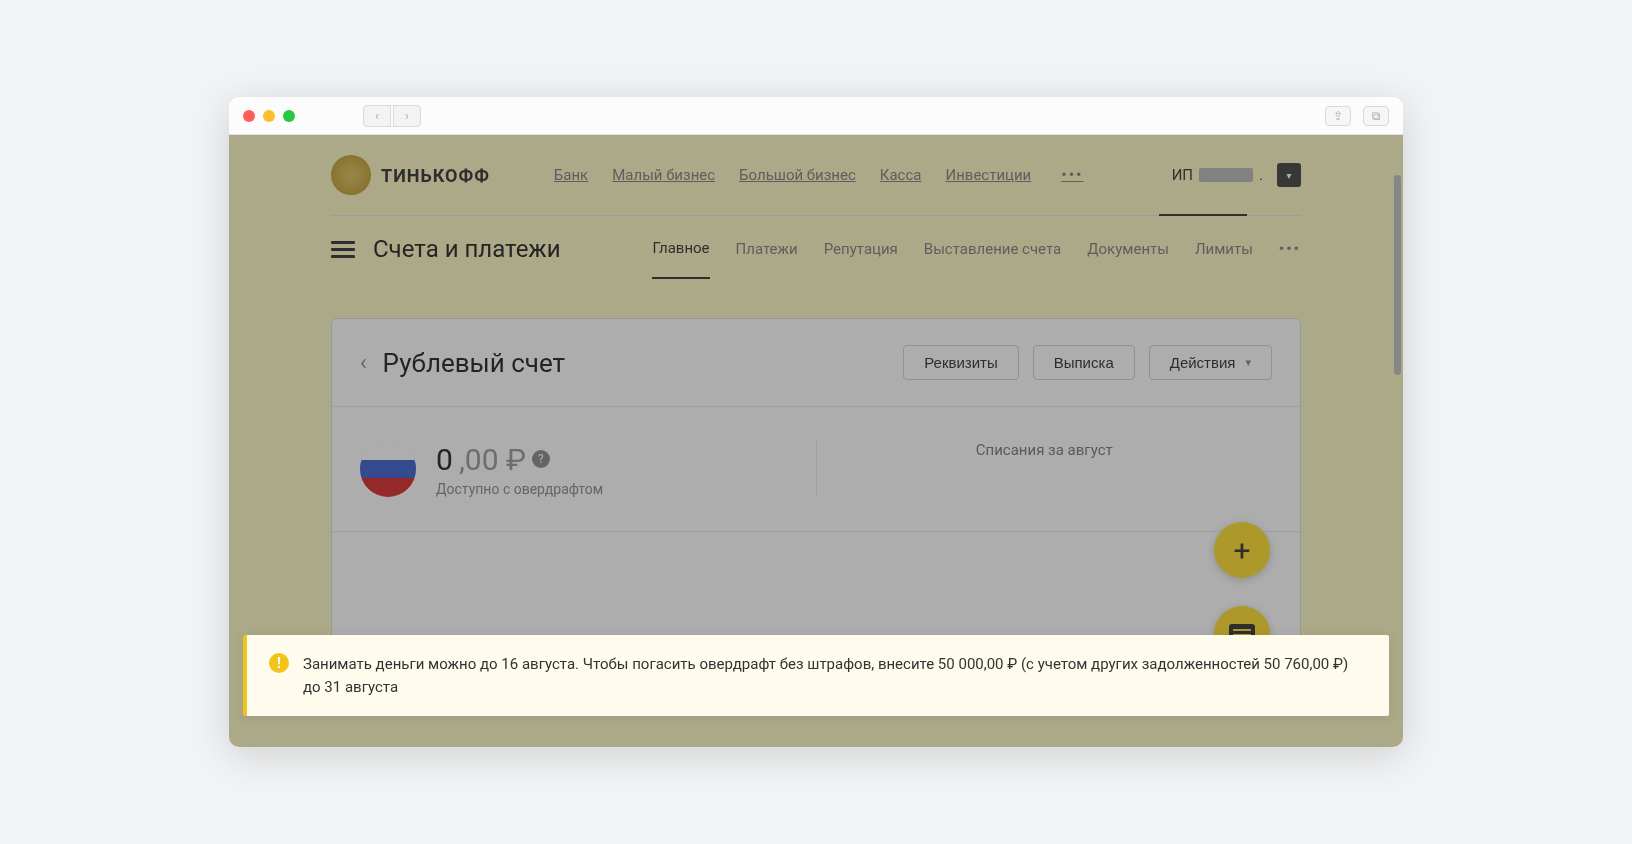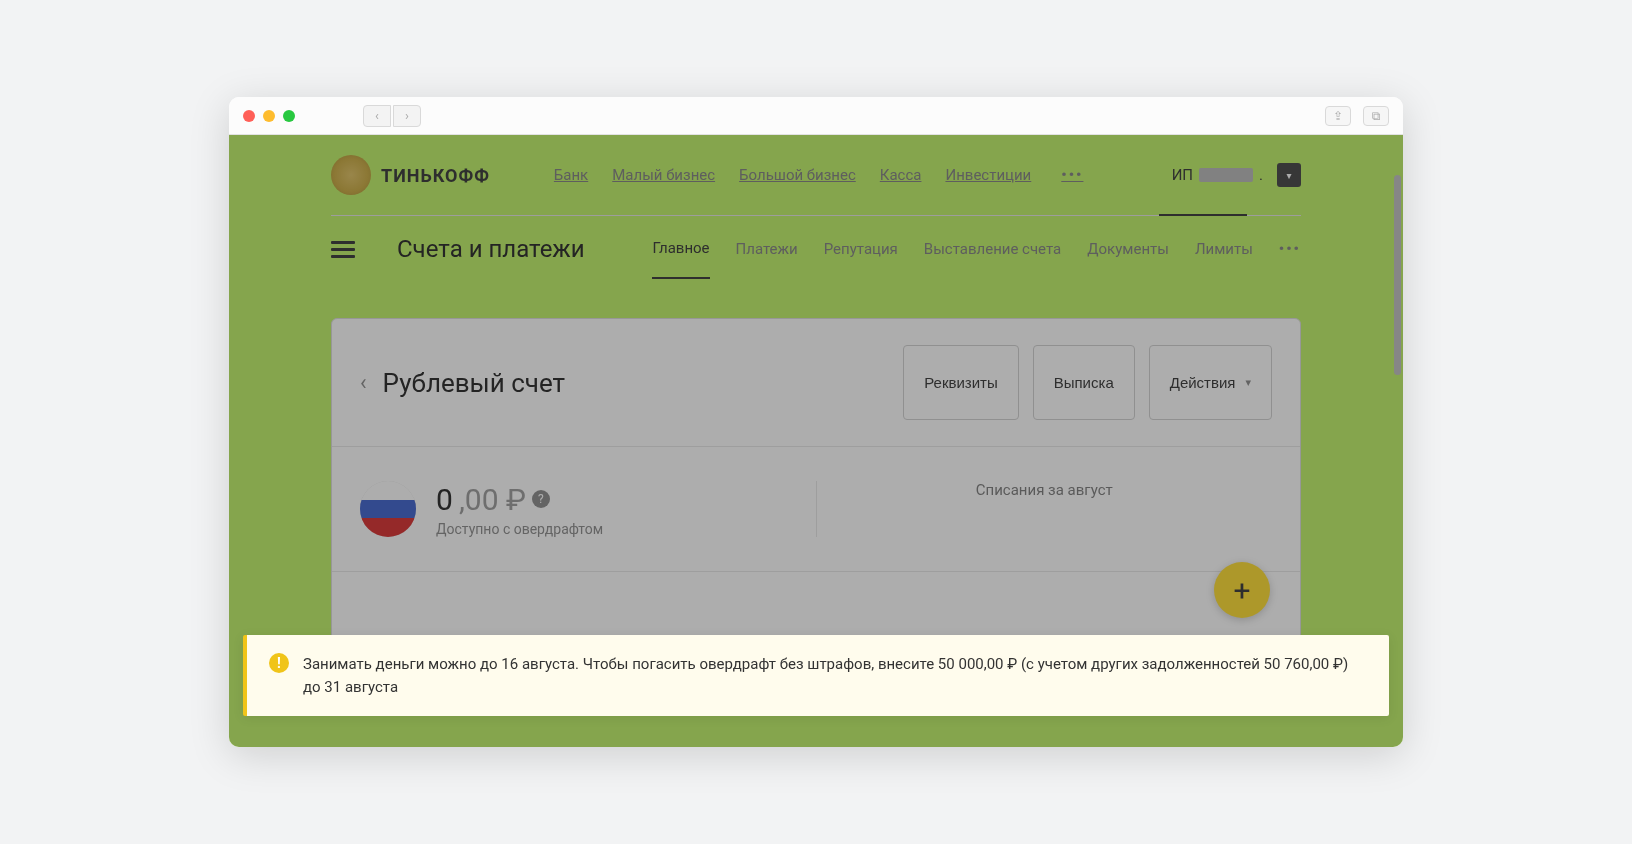--- a/index.html
+++ b/index.html
@@ -31,21 +31,21 @@
     .nav-btns { display:flex; gap:2px; margin-left:60px; }
     .nav-btn {
       width:28px; height:22px; background:#f3f3f3; border:1px solid #d9d9d9;
       display:flex; align-items:center; justify-content:center; color:#aaa; font-size:13px;
     }
     .nav-btn:first-child{border-radius:4px 0 0 4px}.nav-btn:last-child{border-radius:0 4px 4px 0}
     .titlebar-right{ margin-left:auto; display:flex; gap:12px;}
     .tb-icon{ width:26px; height:20px; border:1px solid #d9d9d9; border-radius:4px; background:#f6f6f6; display:flex; align-items:center; justify-content:center; color:#aaa; font-size:12px;}
     .app {
       position:absolute; top:38px; left:0; right:0; bottom:0;
-      background:#bef264;
+      background:#fef9c3;
       overflow:hidden;
     }
     .dim-overlay {
       position:absolute; inset:0; background:rgba(40,40,40,0.38); z-index:5;
       pointer-events:none;
     }
     .container{ width:970px; margin:0 auto; }
     .topbar{
       height:80px; display:flex; align-items:center;
     }
@@ -57,42 +57,42 @@
     }
     .topnav{ display:flex; gap:24px; margin-left:64px; color:#808080; font-size:15px;text-decoration:underline;}
     .topnav-item{cursor:pointer}
     .topnav-more{ color:#808080; margin-left:6px; font-weight:700; letter-spacing:2px;}
     .user-block{ margin-left:auto; display:flex; align-items:center; gap:14px;}
     .user-name{ font-size:15px; color:#333; display:flex; align-items:center; gap:6px;}
     .user-blur{ display:inline-block; width:54px; height:14px; background:#b8b8b8; border-radius:2px;}
     .user-dropdown{ width:24px;height:24px;background:#424242;border-radius:3px;display:flex;align-items:center;justify-content:center;color:#fff;font-size:10px;}
     .hr1{border:none;border-top:1px solid #e5e5e5; width:970px; margin:0 auto;}
     .user-underline{position:absolute; right:calc((100% - 970px)/2 + 54px); top:79px; width:88px; height:2px; background:#333;}
-    .subbar{ height:66px; display:flex; align-items:center;gap:24px;}
+    .subbar{ height:66px; display:flex; align-items:center;}
     .hamburger{ width:24px; display:flex; flex-direction:column; gap:4px; cursor:pointer;}
     .hamburger span{height:3px;background:#333;border-radius:1px;}
     .page-title{ font-size:24px; font-weight:400; margin-left:18px; color:#222;}
     .subnav{ display:flex; gap:26px; margin-left:auto; color:#808080; font-size:15px; align-items:center;}
     .subnav-item{cursor:pointer; padding:20px 0;}
     .subnav-item.active{ color:#333; border-bottom:2px solid #333;}
     .subnav-more{ font-weight:700; color:#808080; letter-spacing:2px;}
     .content{
       margin-top:36px;
       border:1px solid #dcdcdc; border-radius:6px;
       background:#fff;
     }
     .account-header{
       display:flex; align-items:center; padding:26px 28px;
       border-bottom:1px solid #e7e7e7;
     }
     .back-arrow{ font-size:22px; color:#8a8a8a; margin-right:16px; cursor:pointer;}
     .account-title{ font-size:26px; font-weight:400; color:#222;}
     .account-actions{ margin-left:auto; display:flex; gap:14px;}
     .btn-outline{
-      border:1px solid #d0d0d0; background:#fff; padding:28px 20px;
+      border:1px solid #d0d0d0; background:#fff; padding:8px 20px;
       border-radius:4px; font-size:15px; color:#333; cursor:pointer;
       display:flex; align-items:center; gap:10px;text-align:right;
     }
     .chev{font-size:11px;color:#888;}
     .balance-row{
       display:flex; padding:34px 28px;
       border-bottom:1px solid #e7e7e7;
     }
     .bal-left{ display:flex; align-items:center; gap:20px; flex:1; border-right:1px solid #e7e7e7;}
     .flag{

